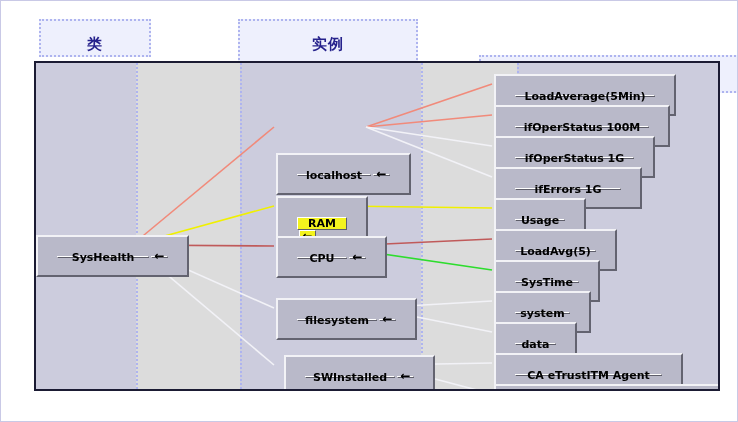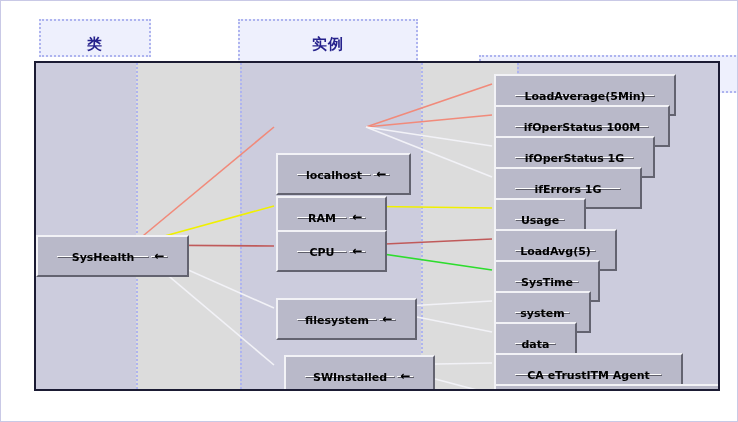--- a/index.html
+++ b/index.html
@@ -176,27 +176,27 @@
           <div class="cell btn fill-rose">
             <span class="arrow-glyph">←</span>
           </div>
         </div>
         <div class="node" style="left: 240px; top: 54px; margin-top: 36px;">
           <div class="cell label fill-pink" style="min-width: 74px;">localhost</div>
           <div class="cell btn fill-pink">
             <span class="arrow-glyph">←</span>
           </div>
         </div>
-        <div class="node" style="left: 240px; top: 133px;">
+        <div class="node" style="left: 240px; top: 133px; flex-direction: column;">
           <div class="cell label fill-yellow" style="min-width: 50px;">RAM</div>
           <div class="cell btn fill-yellow">
             <span class="arrow-glyph">←</span>
           </div>
         </div>
-        <div class="node" style="left: 240px; top: 167px;">
+        <div class="node" style="left: 240px; top: 173px;">
           <div class="cell label fill-rose" style="min-width: 50px;">CPU</div>
           <div class="cell btn fill-rose">
             <span class="arrow-glyph">←</span>
           </div>
         </div>
         <div class="node" style="left: 240px; top: 235px;">
           <div class="cell label fill-teal" style="min-width: 80px;">filesystem</div>
           <div class="cell btn fill-teal">
             <span class="arrow-glyph">←</span>
           </div>

